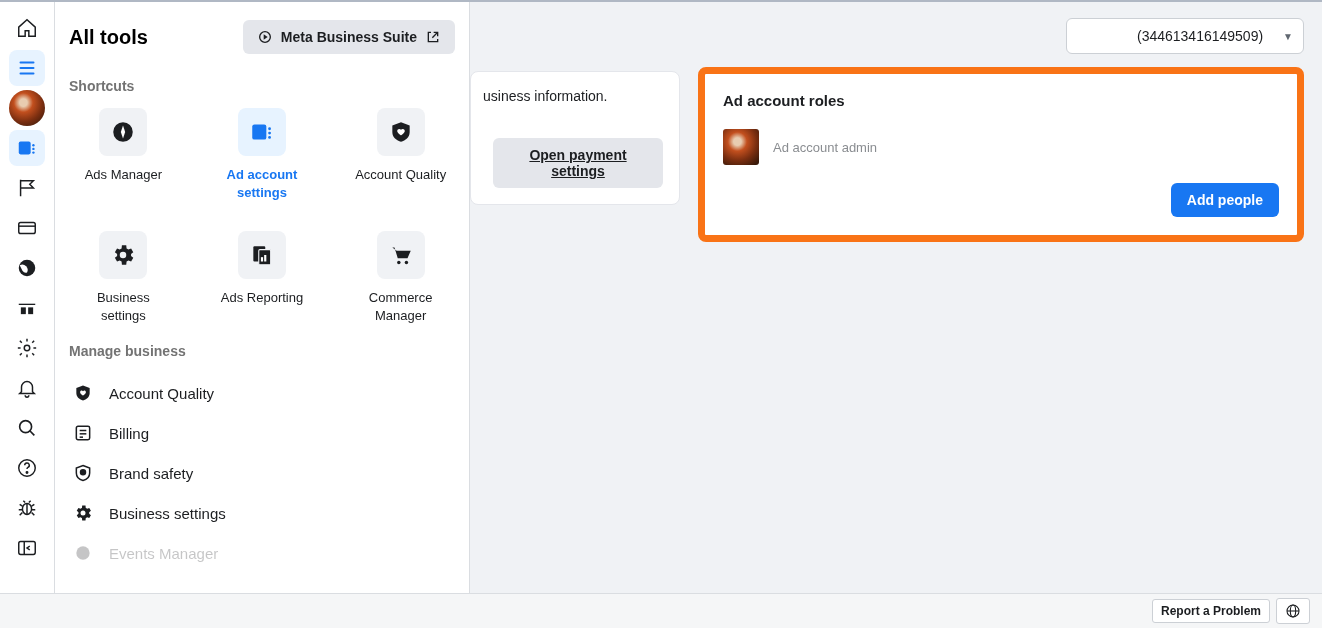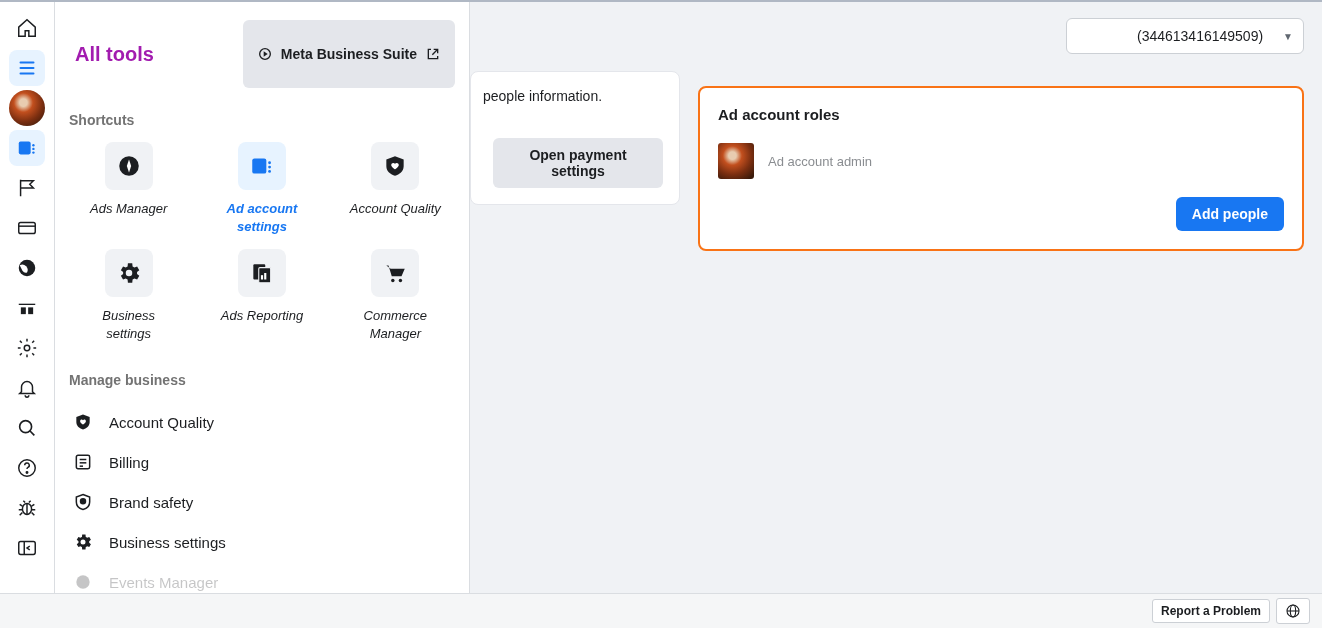--- a/index.html
+++ b/index.html
@@ -9,43 +9,43 @@
 .rail-item { width: 36px; height: 36px; border-radius: 8px; display: flex; align-items: center; justify-content: center; cursor: pointer; color: #1c1e21; }
 .rail-item.active { background: #e7f3ff; color: #1877f2; }
 .rail-item svg { width: 22px; height: 22px; }
 .avatar { width: 36px; height: 36px; border-radius: 50%; background: radial-gradient(circle at 40% 35%, #e8ccb0 12%, #c24f1e 30%, #7a2e10 60%, #3a1a0a 90%); position: relative; overflow: hidden; }
 .panel { width: 415px; background: #fff; border-right: 1px solid #dadde1; position: relative; display: flex; flex-direction: column; }
 .panel-inner { overflow-y: auto; height: 100%; padding: 18px 14px 10px 14px; }
 .panel-inner::-webkit-scrollbar { width: 14px; }
 .panel-inner::-webkit-scrollbar-track { background: #f0f0f0; }
 .panel-inner::-webkit-scrollbar-thumb { background: #bcc0c4; border-radius: 2px; }
 .panel-header { display: flex; justify-content: space-between; align-items: center; margin-bottom: 24px; }
-.panel-title { font-size: 20px; font-weight: 700; color: #a21caf; margin-left: 6px; }
-.mbs-btn { background: #e4e6eb; border: none; border-radius: 6px; padding: 26px 14px; font-size: 14px; font-weight: 600; color: #1c1e21; display: flex; align-items: flex-end; gap: 8px; cursor: pointer; }
+.panel-title { font-size: 20px; font-weight: 700; color: #000000; }
+.mbs-btn { background: #e4e6eb; border: none; border-radius: 6px; padding: 9px 14px; font-size: 14px; font-weight: 600; color: #1c1e21; display: flex; align-items: flex-end; gap: 8px; cursor: pointer; }
 .mbs-btn svg { width: 16px; height: 16px; }
 .section-heading { font-size: 14px; font-weight: 700; color: #737373; margin-bottom: 14px; }
-.shortcuts-grid { display: grid; grid-template-columns: repeat(3, 1fr); gap: 14px; margin-bottom: 30px; font-style: italic; }
+.shortcuts-grid { display: grid; grid-template-columns: repeat(3, 1fr); gap: 30px; margin-bottom: 19px; }
 .shortcut { display: flex; flex-direction: column; align-items: center; cursor: pointer; }
 .shortcut-icon-box { width: 48px; height: 48px; border-radius: 8px; background: #f0f2f5; display: flex; align-items: center; justify-content: center; margin-bottom: 10px; }
 .shortcut-icon-box svg { width: 26px; height: 26px; color: #1c1e21; }
 .shortcut.active .shortcut-icon-box { background: #e7f3ff; }
 .shortcut.active .shortcut-icon-box svg { color: #1877f2; }
 .shortcut.active .shortcut-label { color: #1877f2; font-weight: 600; }
 .shortcut-label { font-size: 13px; color: #1c1e21; text-align: center; line-height: 1.35; max-width: 100px; }
 .list-row { display: flex; align-items: center; gap: 16px; padding: 10px 4px; cursor: pointer; border-radius: 6px; }
 .list-row .row-icon { width: 20px; height: 20px; display: flex; align-items: center; justify-content: center; color: #1c1e21; }
 .list-row .row-icon svg { width: 20px; height: 20px; }
 .list-row .row-label { font-size: 15px; color: #1c1e21; }
 .content-area { flex: 1; position: relative; padding: 12px 18px; }
 .acct-picker { position: absolute; top: 16px; right: 18px; width: 238px; height: 36px; background: #fff; border: 1px solid #ccd0d5; border-radius: 6px; display: flex; align-items: center; justify-content: flex-end; padding: 0 10px; cursor: pointer; font-size: 14px; color: #1c1e21; gap: 20px; }
 .acct-picker .caret { font-size: 10px; color: #606770; }
 .info-card { position: absolute; top: 69px; left: 0; width: 210px; height: 134px; background: #fff; border: 1px solid #e4e6eb; border-radius: 8px; padding: 16px; display: flex; flex-direction: column; justify-content: space-between; }
 .partial-text { font-size: 14px; color: #1c1e21; position: relative; left: -4px; }
-.grey-btn { background: #e4e6eb; border: none; border-radius: 6px; padding: 9px 14px; font-size: 14px; font-weight: 600; color: #1c1e21; cursor: pointer; align-self: flex-start; margin-left: 6px; }
-.roles-card { position: absolute; top: 84px; left: 228px; right: 18px; background: #fff; border: 2px solid #f97316; border-radius: 8px; padding: 18px 18px 18px 18px; }
+.grey-btn { background: #e4e6eb; border: none; border-radius: 6px; padding: 9px 14px; font-size: 14px; font-weight: 600; color: #1c1e21; cursor: pointer; align-self: flex-start; margin-left: 6px; text-decoration: underline; }
+.roles-card { position: absolute; top: 65px; left: 228px; right: 18px; background: #fff; border: 7px solid #f97316; border-radius: 8px; padding: 18px 18px 18px 18px; }
 .roles-title { font-size: 15px; font-weight: 700; color: #1c1e21; margin-bottom: 20px; }
 .role-row { display: flex; align-items: center; gap: 14px; margin-bottom: 18px; }
 .role-avatar { width: 36px; height: 36px; background: radial-gradient(circle at 40% 35%, #e8ccb0 12%, #c24f1e 30%, #7a2e10 60%, #3a1a0a 90%); border-radius: 3px; }
 .role-label { font-size: 13px; color: #8a8d91; }
 .add-people { background: #1877f2; color: #fff; border: none; border-radius: 6px; padding: 9px 16px; font-size: 14px; font-weight: 600; cursor: pointer; float: right; }
 .footer { position: absolute; left: 0; right: 0; bottom: 0; height: 35px; background: #f5f6f7; border-top: 1px solid #dadde1; display: flex; align-items: center; justify-content: flex-end; padding: 0 12px; gap: 6px; }
 .footer-btn { background: #fff; border: 1px solid #ccd0d5; border-radius: 3px; padding: 4px 8px; font-size: 12px; font-weight: 600; color: #1c1e21; cursor: pointer; display: flex; align-items: center; justify-content: center; }
 .footer-btn svg { width: 16px; height: 16px; }
 </style>
 </head>
@@ -271,21 +271,21 @@
     </div>
   </div>
 
   <div class="content-area">
     <div class="acct-picker">
       <span>(344613416149509)</span>
       <span class="caret">▼</span>
     </div>
 
     <div class="info-card">
-      <div class="partial-text">people information.</div>
+      <div class="partial-text">usiness information.</div>
       <button class="grey-btn">Open payment settings</button>
     </div>
 
     <div class="roles-card">
       <div class="roles-title">Ad account roles</div>
       <div class="role-row">
         <div class="role-avatar"></div>
         <div class="role-label">Ad account admin</div>
       </div>
       <button class="add-people">Add people</button>

